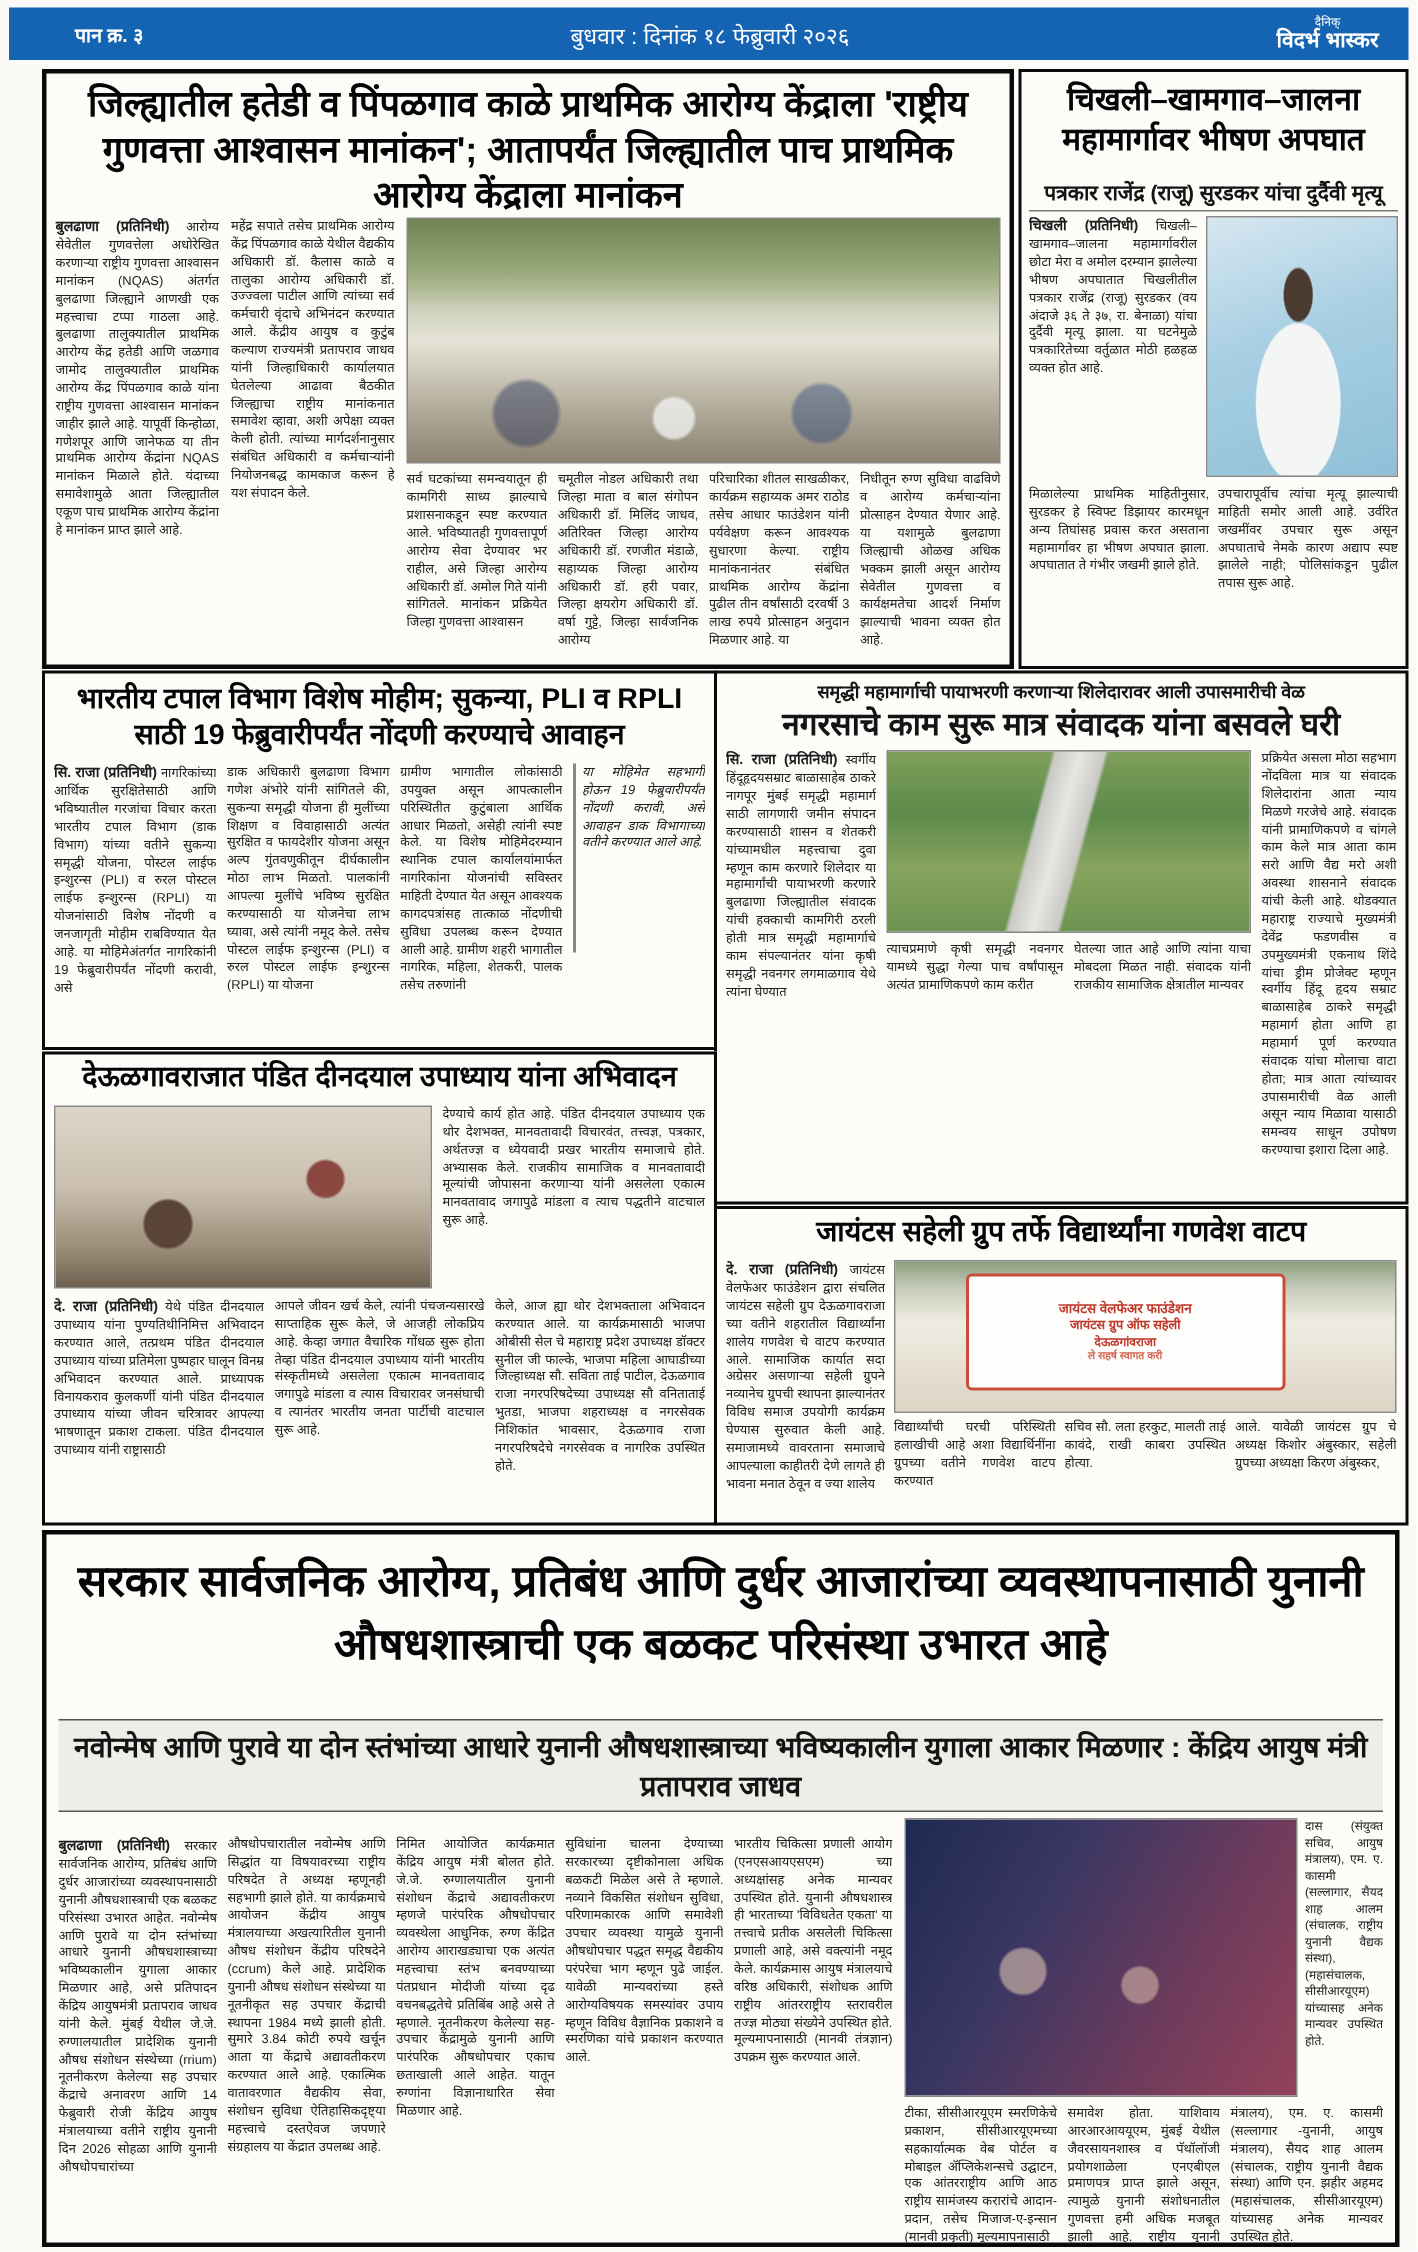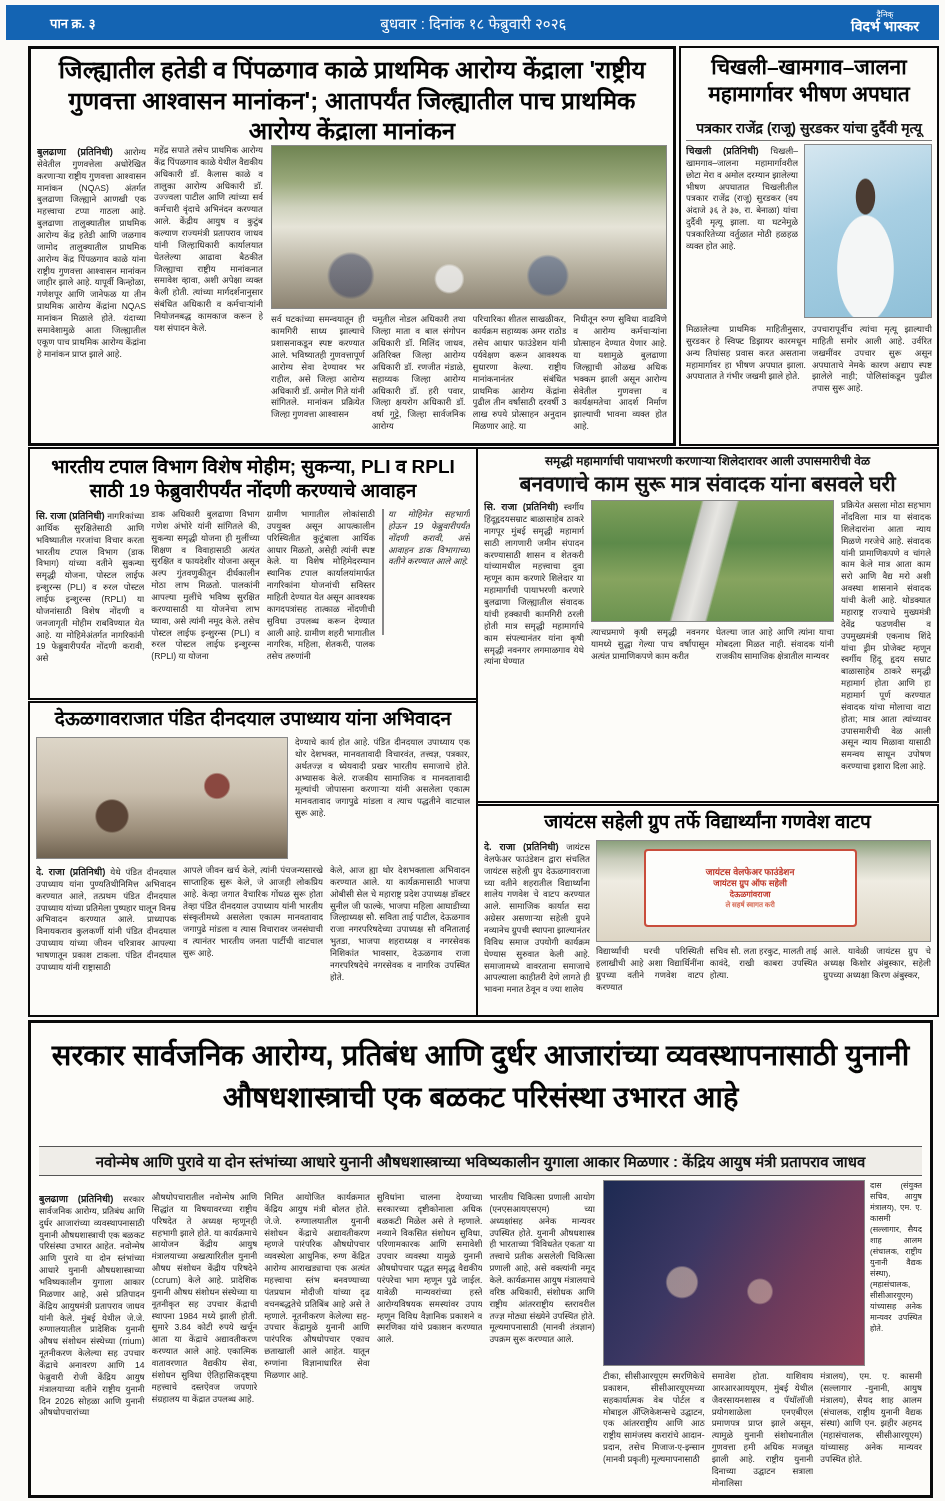--- a/index.html
+++ b/index.html
@@ -102,21 +102,21 @@
             display:flex; flex-direction:column; align-items:center; justify-content:center;
             color:#c0392b; font-weight:bold; text-align:center; line-height:1.35; }
   .banner .b1 { font-size:9px; } .banner .b2 { font-size:8.5px; }
   .banner .b3 { font-size:8px; } .banner .b4 { font-size:7px; color:#d46a54; }
   .a6below { display:flex; gap:6px; flex:1; }
   .a6below .bd { flex:1; }
 
   
   #a-unani { left:28px; top:1020px; width:905px; height:478px; padding:3px 8px; }
   #a-unani .hl { font-size:29px; height:118px; padding-top:8px; line-height:1.45; }
-  .sub7 { font-size:15px; font-weight:bold; text-align:center; background:#efede8;
+  .sub7 { font-size:19px; font-weight:bold; text-align:center; background:#efede8;
           border-top:1px solid #555; border-bottom:1px solid #555; padding:4px 2px; margin:2px 0 4px 0; }
   .a7body { display:flex; gap:8px; height:312px; }
   .a7cols { width:556px; display:flex; gap:7px;margin-top:12px; }
   .a7cols .bd { flex:1; }
   .a7R { flex:1; display:flex; flex-direction:column; gap:5px; }
   .a7Rtop { display:flex; gap:5px; height:186px; }
   .photo7 { flex:1;
     background: radial-gradient(circle at 30% 55%, rgba(250,220,190,.5) 0 7%, transparent 8%),
                 radial-gradient(circle at 60% 60%, rgba(250,220,190,.45) 0 6%, transparent 7%),
                 linear-gradient(120deg,#1d2a52 0%,#3c3763 35%,#6e3b5c 68%,#93425a 100%); }
@@ -178,21 +178,21 @@
       <p class="bd">ग्रामीण भागातील लोकांसाठी उपयुक्त असून आपत्कालीन परिस्थितीत कुटुंबाला आर्थिक आधार मिळतो, असेही त्यांनी स्पष्ट केले. या विशेष मोहिमेदरम्यान स्थानिक टपाल कार्यालयांमार्फत नागरिकांना योजनांची सविस्तर माहिती देण्यात येत असून आवश्यक कागदपत्रांसह तात्काळ नोंदणीची सुविधा उपलब्ध करून देण्यात आली आहे. ग्रामीण शहरी भागातील नागरिक, महिला, शेतकरी, पालक तसेच तरुणांनी</p>
       <div class="a3c4">
         <div class="photo photo3"></div>
         <p class="bd">या मोहिमेत सहभागी होऊन 19 फेब्रुवारीपर्यंत नोंदणी करावी, असे आवाहन डाक विभागाच्या वतीने करण्यात आले आहे.</p>
       </div>
     </div>
   </div>
 
   <div id="a-samruddhi" class="article thin">
     <div class="hl4a">समृद्धी महामार्गाची पायाभरणी करणाऱ्या शिलेदारावर आली उपासमारीची वेळ</div>
-    <div class="hl4b">बनवणाचे काम सुरू मात्र संवादक यांना बसवले  घरी</div>
+    <div class="hl4b">नगरसाचे काम सुरू मात्र संवादक यांना बसवले  घरी</div>
     <div class="a4body">
       <p class="bd a4c1"><span class="byline">सि. राजा (प्रतिनिधी)</span> <span>स्वर्गीय हिंदूहृदयसम्राट बाळासाहेब ठाकरे नागपूर मुंबई समृद्धी महामार्ग साठी लागणारी जमीन संपादन करण्यासाठी शासन व शेतकरी यांच्यामधील महत्त्वाचा दुवा म्हणून काम करणारे शिलेदार या महामार्गांची पायाभरणी करणारे बुलढाणा जिल्ह्यातील संवादक यांची हक्काची कामगिरी ठरली होती मात्र समृद्धी महामार्गाचे काम संपल्यानंतर यांना कृषी समृद्धी नवनगर लगमाळगाव येथे त्यांना घेण्यात</span></p>
       <div class="a4mid">
         <div class="photo photo4"></div>
         <div class="a4below">
           <p class="bd">त्याचप्रमाणे कृषी समृद्धी नवनगर यामध्ये सुद्धा गेल्या पाच वर्षांपासून अत्यंत प्रामाणिकपणे काम करीत</p>
           <p class="bd">घेतल्या जात आहे आणि त्यांना याचा मोबदला मिळत नाही. संवादक यांनी राजकीय सामाजिक क्षेत्रातील मान्यवर</p>
         </div>
       </div>
       <p class="bd a4R">प्रक्रियेत असला मोठा सहभाग नोंदविला मात्र या संवादक शिलेदारांना आता न्याय मिळणे गरजेचे आहे. संवादक यांनी प्रामाणिकपणे व चांगले काम केले मात्र आता काम सरो आणि वैद्य मरो अशी अवस्था शासनाने संवादक यांची केली आहे. थोडक्यात महाराष्ट्र राज्याचे मुख्यमंत्री देवेंद्र फडणवीस व उपमुख्यमंत्री एकनाथ शिंदे यांचा ड्रीम प्रोजेक्ट म्हणून स्वर्गीय हिंदू हृदय सम्राट बाळासाहेब ठाकरे समृद्धी महामार्ग होता आणि हा महामार्ग पूर्ण करण्यात संवादक यांचा मोलाचा वाटा होता; मात्र आता त्यांच्यावर उपासमारीची वेळ आली असून न्याय मिळावा यासाठी समन्वय साधून उपोषण करण्याचा इशारा दिला आहे.</p>

